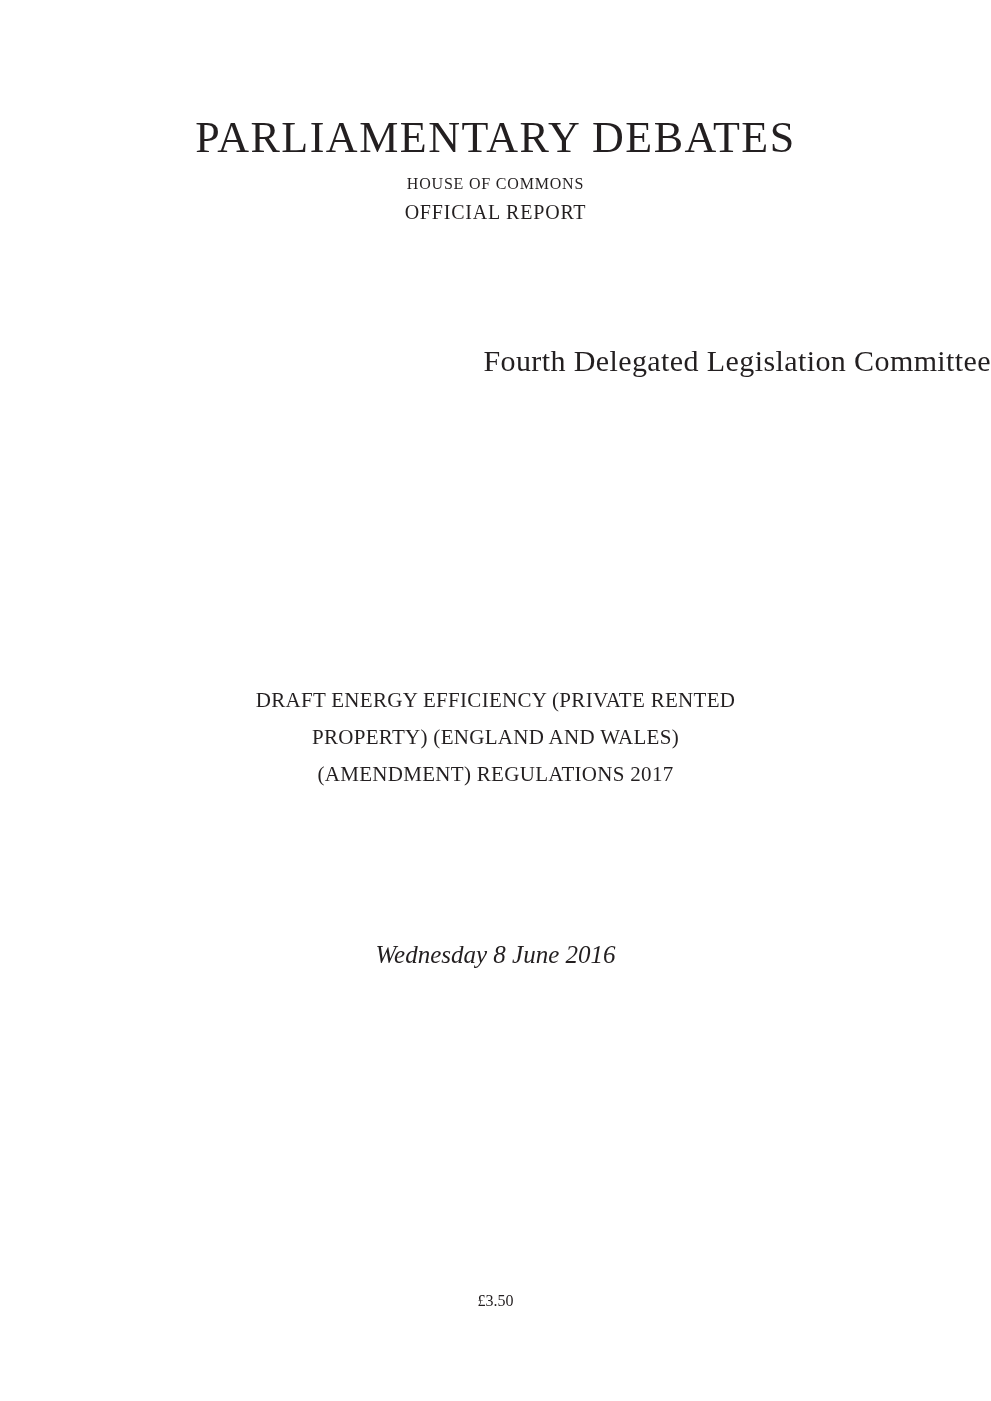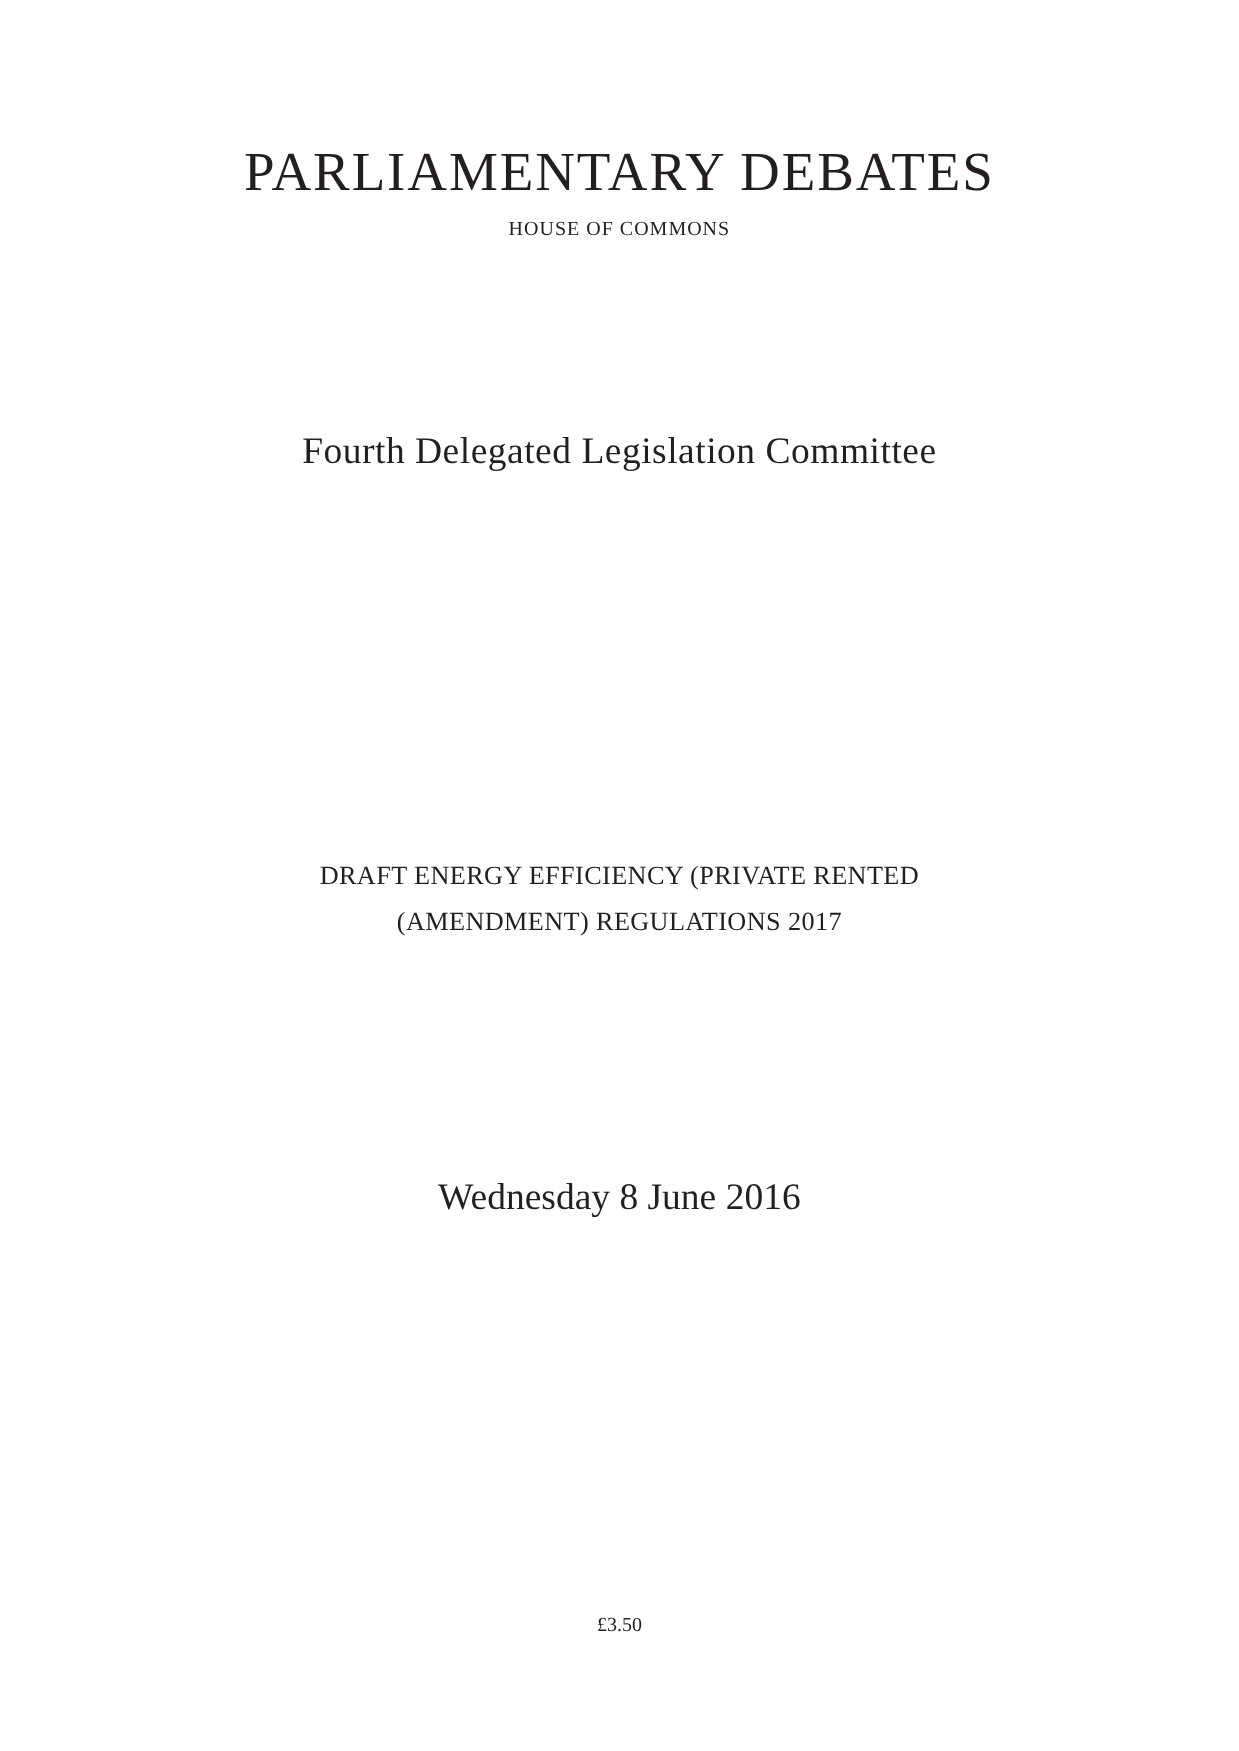--- a/index.html
+++ b/index.html
@@ -34,55 +34,59 @@
   }
   .masthead-sub2 {
     top: 201px;
     font-size: 20px;
     letter-spacing: 0.8px;
   }
   .committee {
     top: 344px;
     font-size: 30px;
     letter-spacing: 0.4px;
+    text-align: right;
   }
   .doc-title {
     position: absolute;
     top: 682px;
     left: 0;
     width: 100%;
     text-align: center;
     font-size: 21px;
     line-height: 37px;
     letter-spacing: 0.3px;
   }
   .session-date {
     top: 941px;
-    font-size: 30px;
+    font-size: 25px;
+    font-style: italic;
   }
   .price {
     top: 1292px;
     font-size: 16px;
     text-align: center;
   }
 </style>
 </head>
 <body>
 
 <div class="page">
 
   <div class="centered masthead-title">PARLIAMENTARY DEBATES</div>
 
   <div class="centered masthead-sub1">HOUSE OF COMMONS</div>
 
+  <div class="centered masthead-sub2">OFFICIAL REPORT</div>
 
   <div class="centered committee">Fourth Delegated Legislation Committee</div>
 
   <div class="doc-title">
     <div>DRAFT ENERGY EFFICIENCY (PRIVATE RENTED</div>
+    <div>PROPERTY) (ENGLAND AND WALES)</div>
     <div>(AMENDMENT) REGULATIONS 2017</div>
   </div>
 
   <div class="centered session-date">Wednesday 8 June 2016</div>
 
   <div class="centered price">£3.50</div>
 
 </div>
 
 </body></html>

